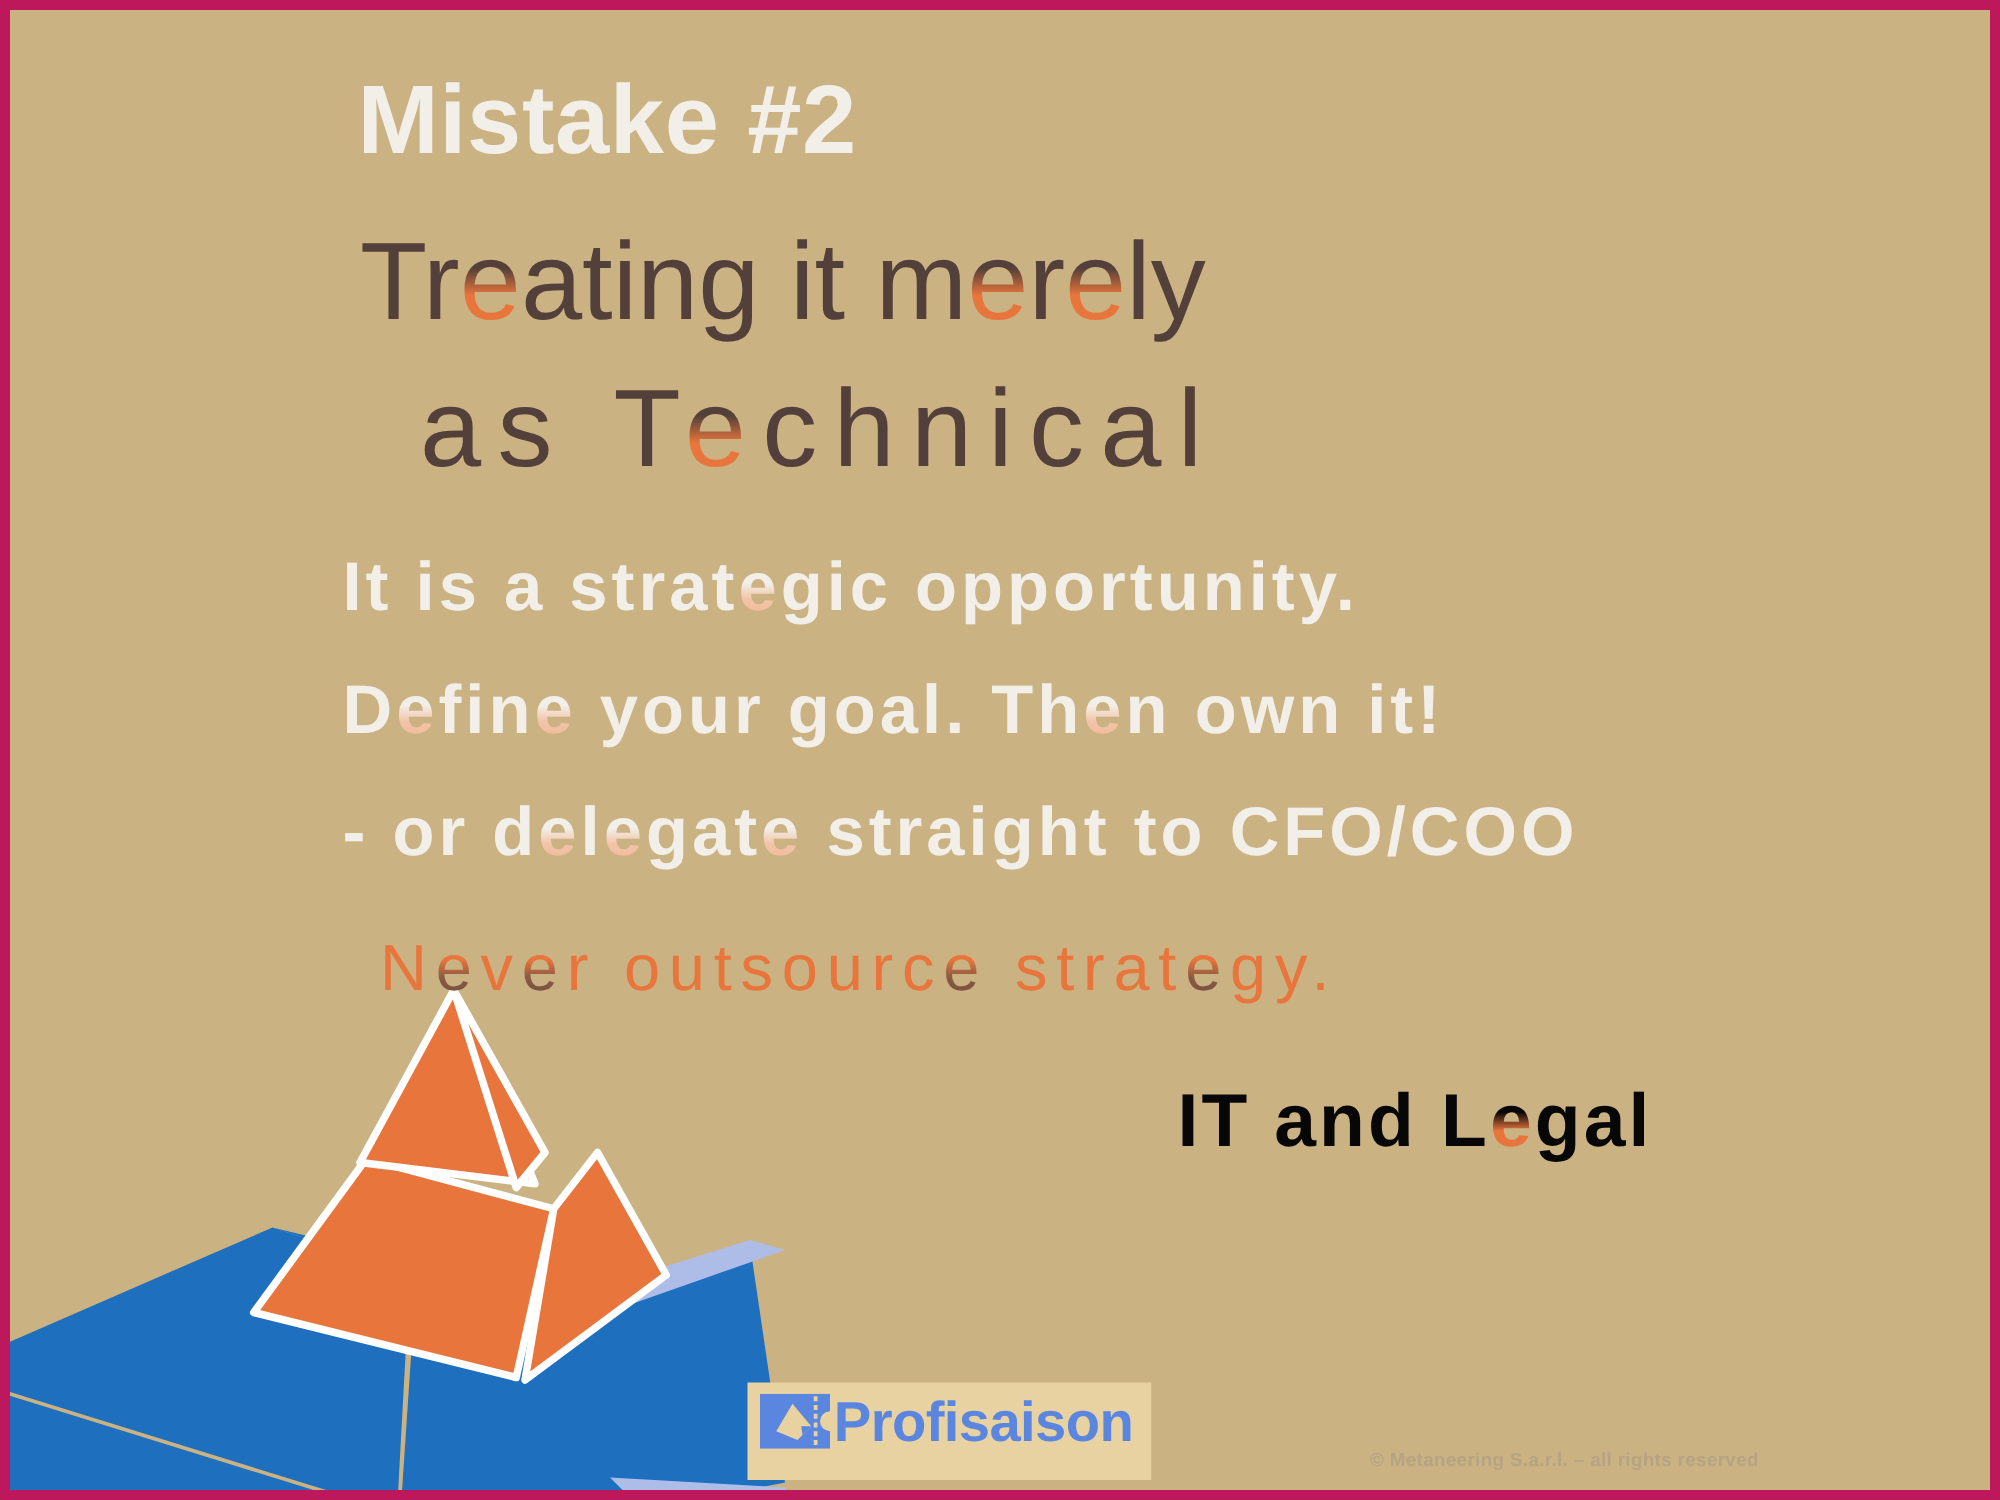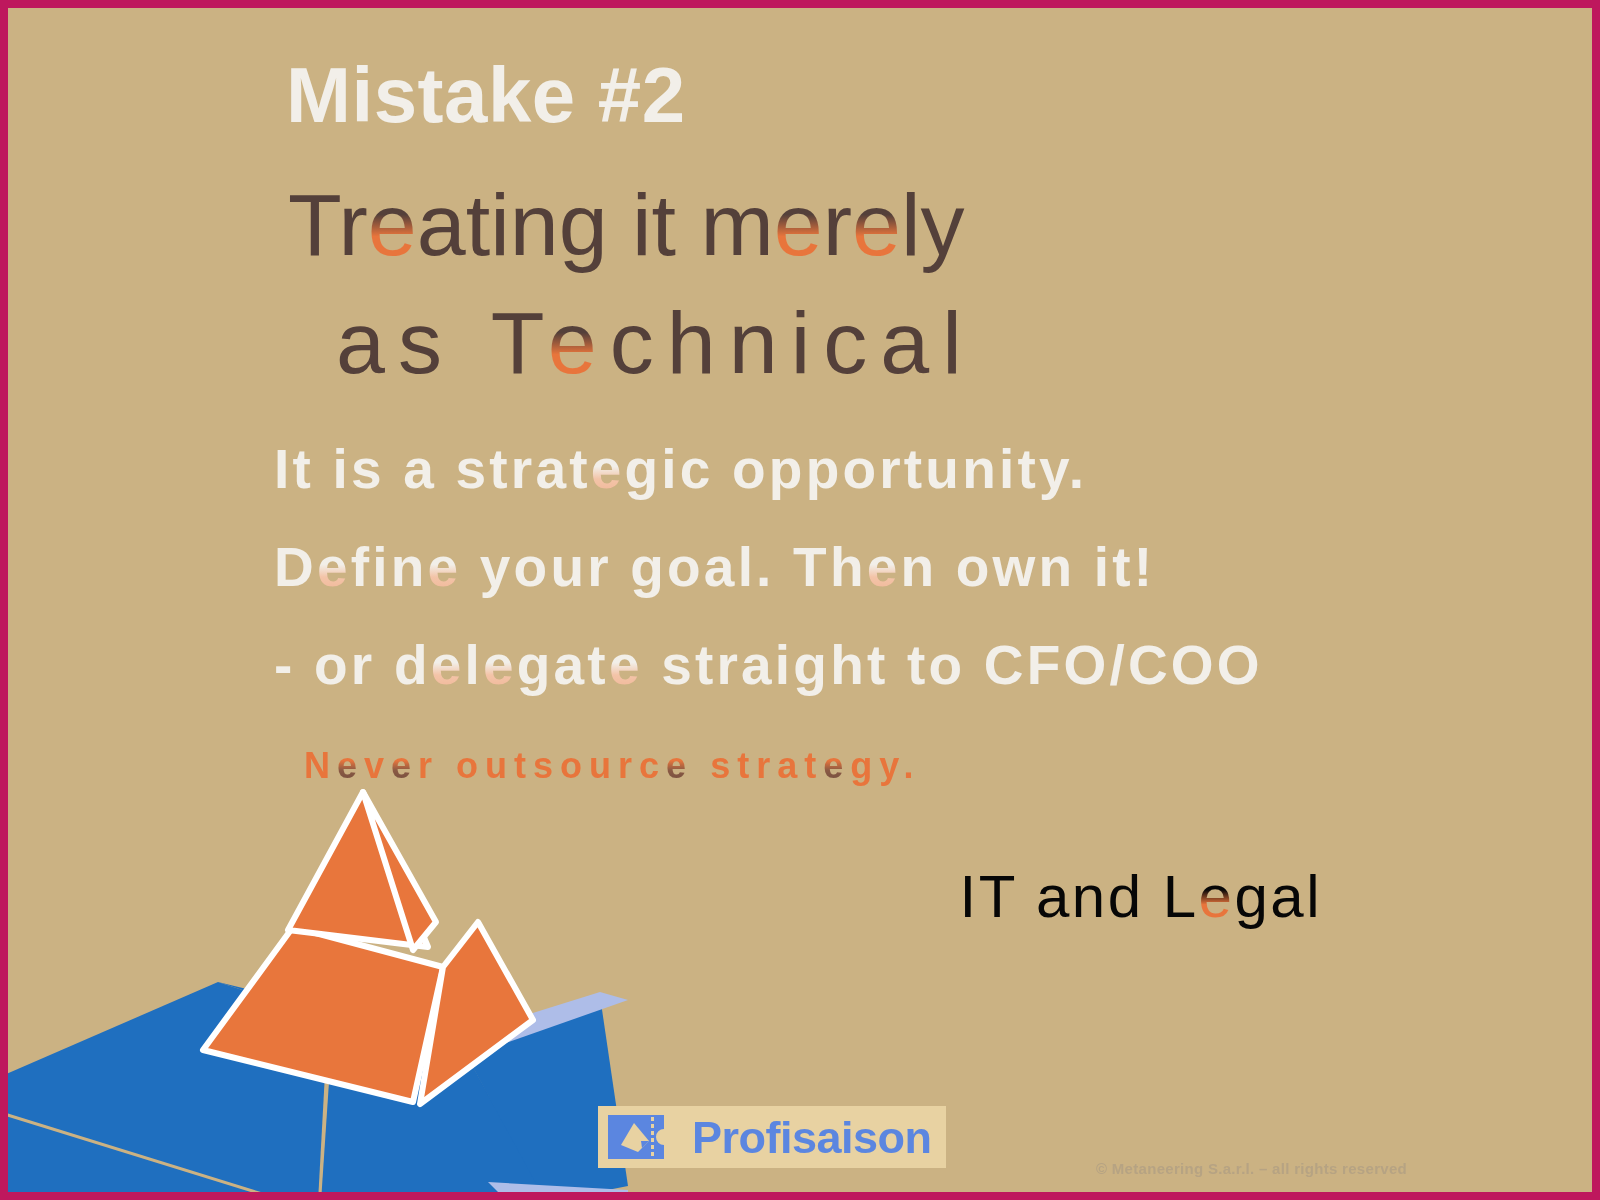--- a/index.html
+++ b/index.html
@@ -80,33 +80,33 @@
     line-height: 1.78;
     white-space: nowrap;
   }
   #body-copy .bodyline { display: block; }
 
   #tagline {
     position: absolute;
     left: 296px;
     top: 737px;
     color: #e8753c;
-    font-weight: bold;
-    font-size: 36px;
+    font-weight: normal;
+    font-size: 52px;
     letter-spacing: 7px;
     white-space: nowrap;
     text-align: right;
   }
 
   #support-note {
     position: absolute;
     right: 270px;
     top: 842px;
     color: #070707;
-    font-weight: normal;
+    font-weight: bold;
     font-size: 60px;
     letter-spacing: 2.5px;
     line-height: 1.58;
     text-align: right;
     white-space: nowrap;
   }
   #support-note .noteline { display: block; }
 
   
   .e-grad-dark {
@@ -135,22 +135,22 @@
   }
 
   
   #logo-badge {
     position: absolute;
     left: 590px;
     top: 1098px;
     height: 62px;
     display: flex;
     align-items: center;
-    gap: 28px;
-    padding: 0 14px 0 10px;
+    gap: 3px;
+    padding: 0 14px 16px 10px;
     background: #e8d2a2;
   }
   #logo-mark { width: 56px; height: 44px; flex: 0 0 auto; display: block; }
   #logo-word {
     font-size: 45px;
     font-weight: bold;
     color: #5b86e0;
     letter-spacing: -0.5px;
     line-height: 1;
   }

